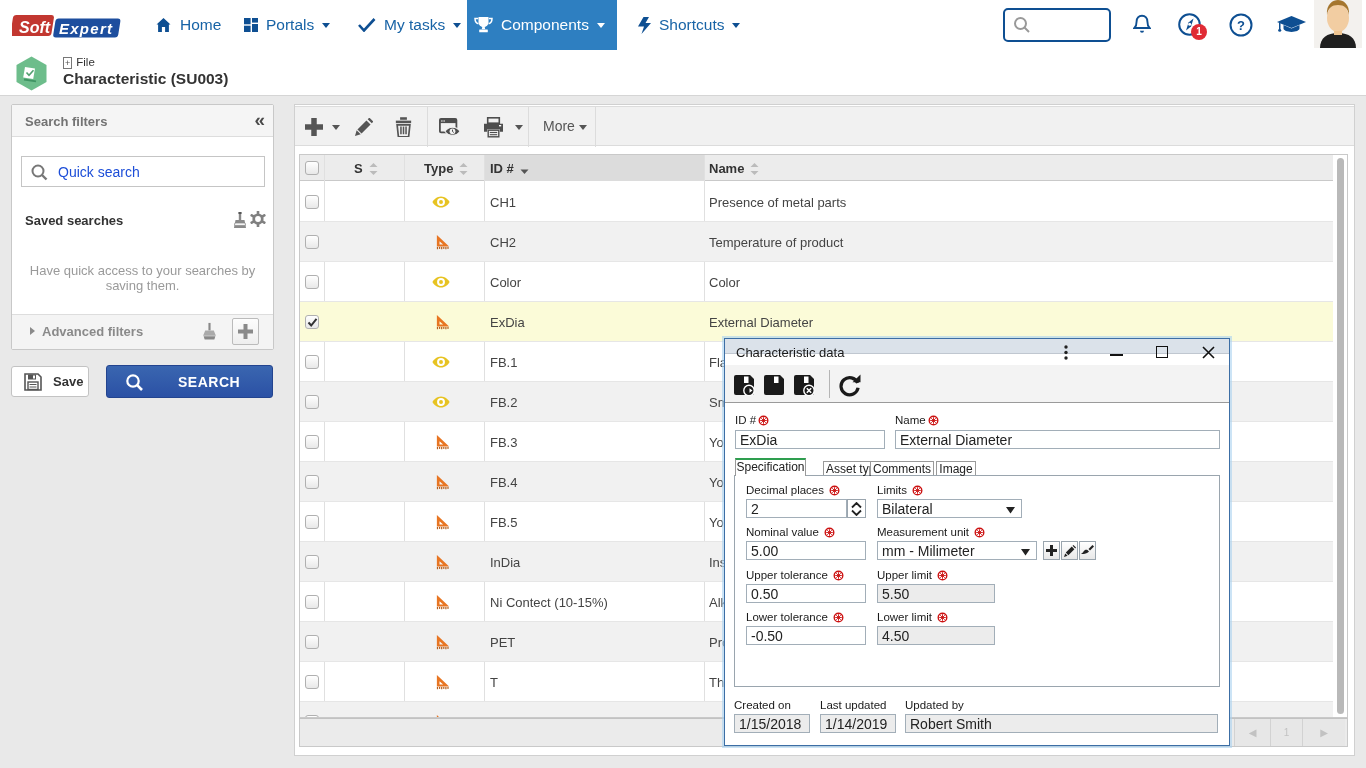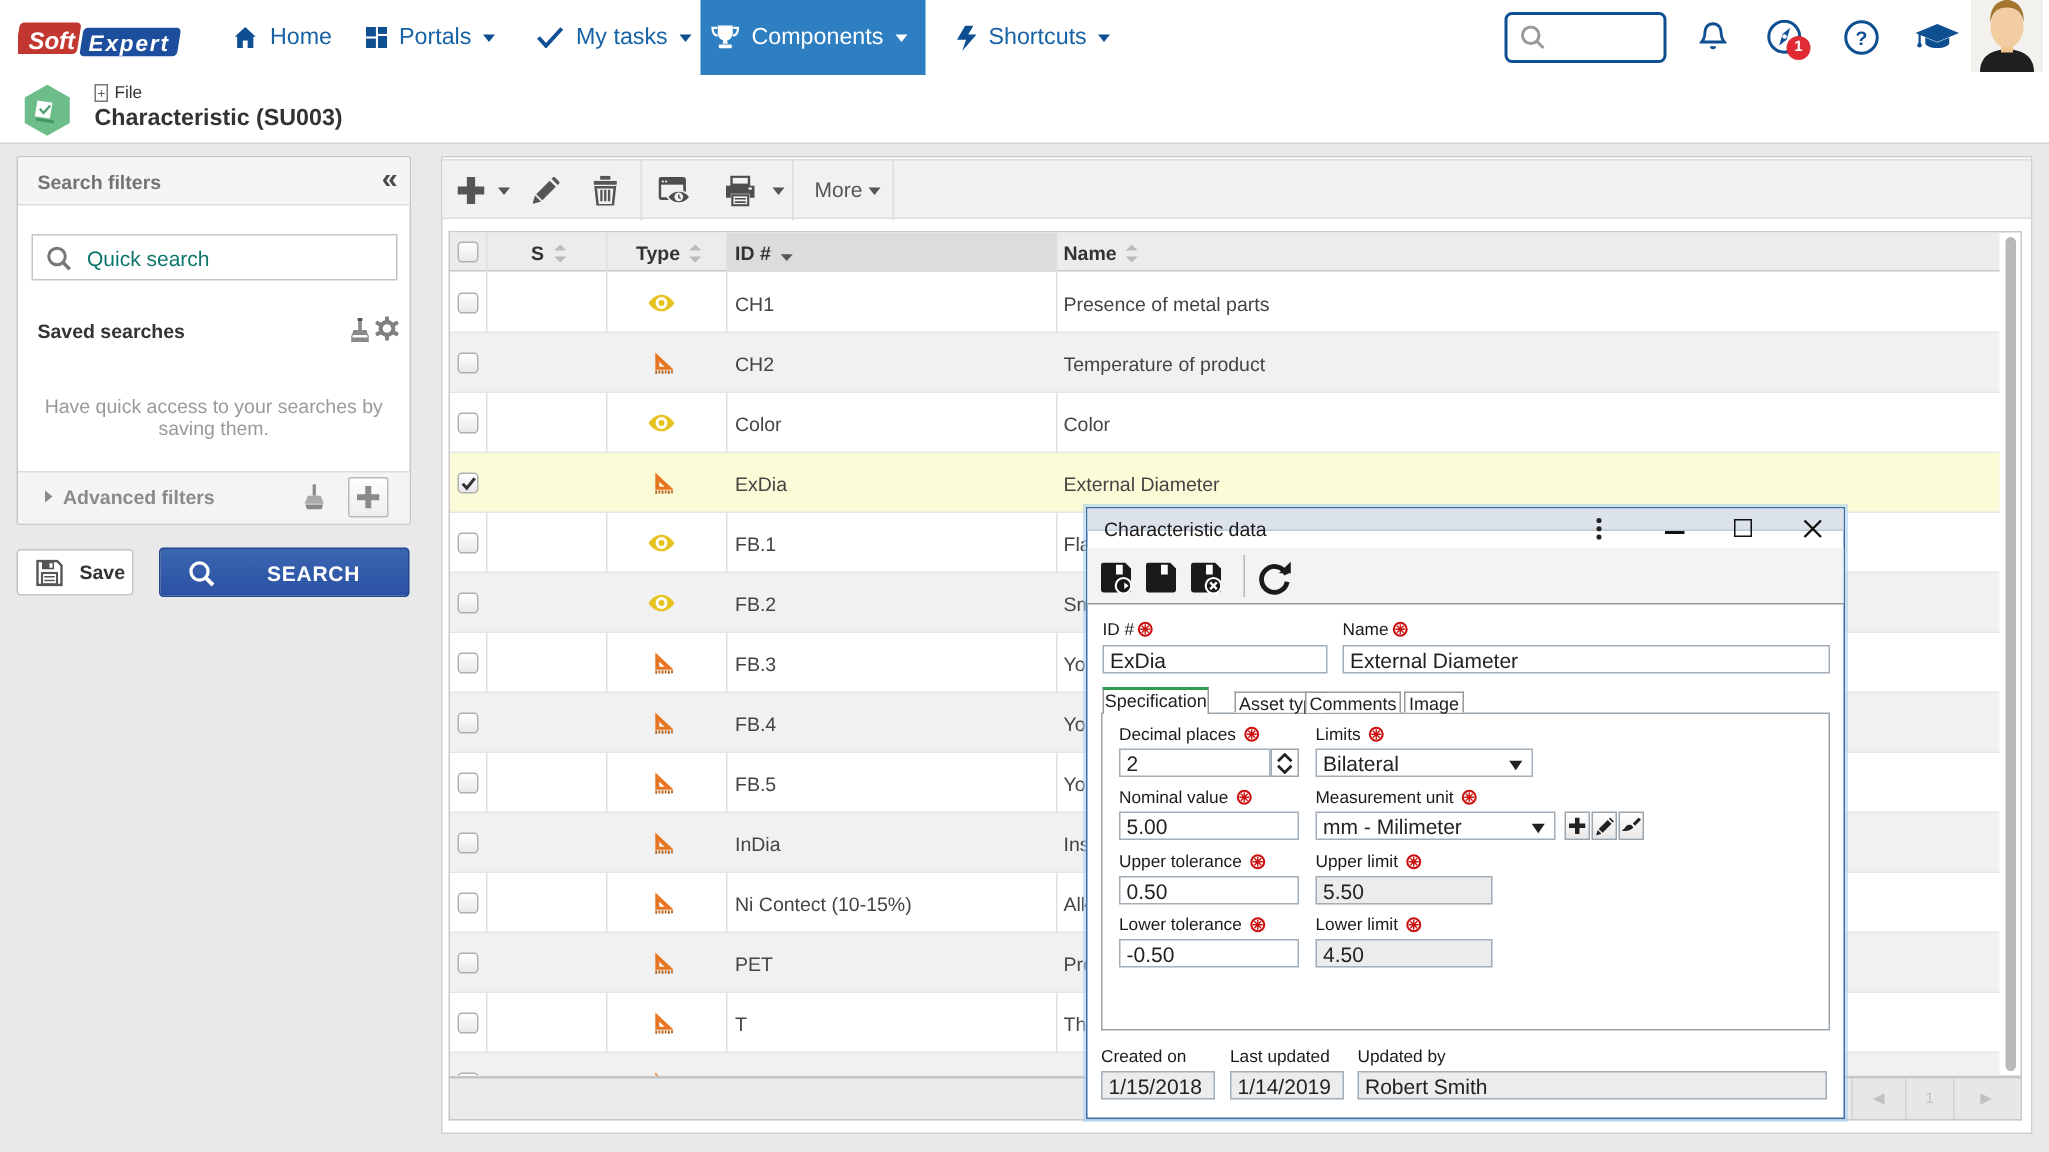--- a/index.html
+++ b/index.html
@@ -26,21 +26,21 @@
 #hexicon { position:absolute; left:14px; top:56px; }
 #crumb { position:absolute; left:63px; top:56px; font-size:11.5px; color:#333; }
 #ptitle { position:absolute; left:63px; top:70px; font-size:15.5px; font-weight:bold; color:#333; }
 
 
 #sidepanel { position:absolute; left:11px; top:104px; width:263px; height:246px; background:#fff; border:1px solid #c8c8c8; border-radius:2px; }
 #sp-hdr { position:absolute; left:0; top:0; width:100%; height:32px; background:#f5f5f5; border-bottom:1px solid #ddd; }
 #sp-hdr .t { position:absolute; left:13px; top:9px; font-size:13px; font-weight:bold; color:#737373; }
 #sp-hdr .c { position:absolute; right:10px; top:4px; font-size:19px; font-weight:bold; color:#4a4a4a; letter-spacing:-2px;}
 #qsearch { position:absolute; left:9px; top:51px; width:244px; height:31px; border:1px solid #c5c5c5; background:#fff; }
-#qsearch .ph { position:absolute; left:36px; top:7px; color:#0f766e; font-size:14px; }
+#qsearch .ph { position:absolute; left:36px; top:7px; color:#1d4ed8; font-size:14px; }
 #savedhdr { position:absolute; left:13px; top:108px; font-size:13px; font-weight:bold; color:#333; }
 .sidemsg { position:absolute; width:100%; text-align:center; color:#9a9a9a; font-size:13px; }
 #advrow { position:absolute; left:0; top:209px; width:261px; height:35px; background:#f4f4f4; border-top:1px solid #ddd; }
 #advrow .t { position:absolute; left:30px; top:9px; color:#8a8a8a; font-weight:bold; font-size:13px; }
 #advrow .arr { position:absolute; left:18px; top:12px; width:0; height:0; border-top:4px solid transparent; border-bottom:4px solid transparent; border-left:5px solid #8a8a8a; }
 #advplus { position:absolute; left:220px; top:3px; width:27px; height:27px; border:1px solid #bbb; border-radius:2px; background:linear-gradient(#fdfdfd,#eee); }
 #btn-save { position:absolute; left:11px; top:366px; width:78px; height:31px; background:#fff; border:1px solid #c3c3c3; border-radius:3px; }
 #btn-save .t { position:absolute; left:41px; top:7px; font-size:13px; font-weight:bold; color:#333; }
 #btn-search { position:absolute; left:106px; top:365px; width:167px; height:33px; background:linear-gradient(#3a66b0,#2b51a5); border:1px solid #23448f; border-radius:3px; }
 #btn-search .t { position:absolute; left:71px; top:8px; font-size:14px; font-weight:bold; color:#fff; letter-spacing:0.5px;}

